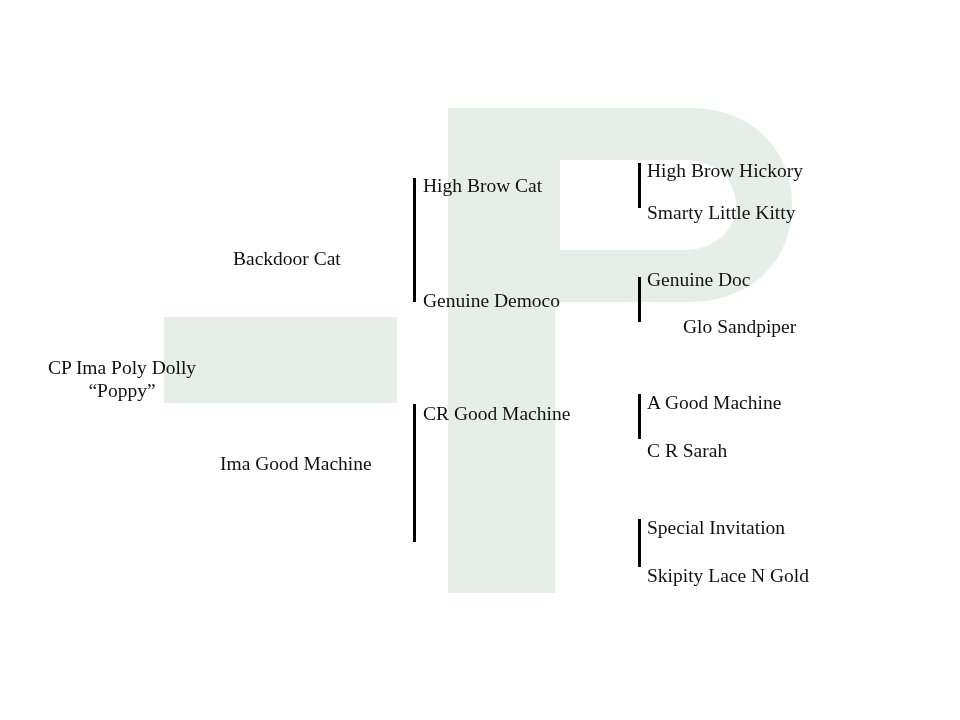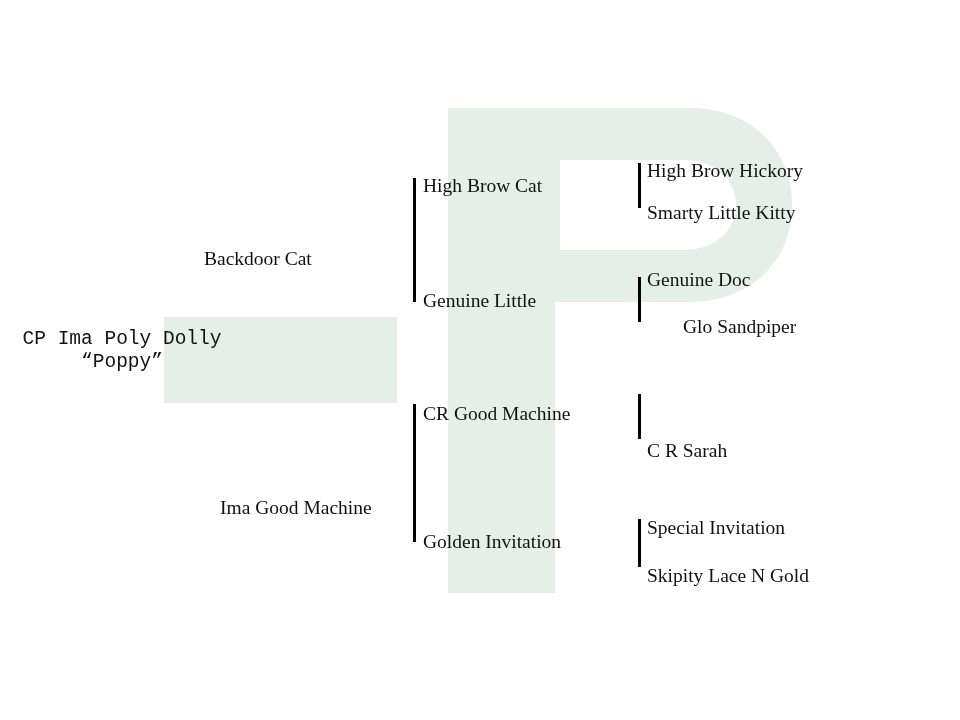--- a/index.html
+++ b/index.html
@@ -77,53 +77,53 @@
              C716,160 736,180 736,205
              C736,231 714,250 684,250
              L560,250
              Z"></path>
   </svg>
 
   <div id="pedigree">
 
     <div style="position:absolute;left:164px;top:317px;width:233px;height:86px;background:#e5efe8;z-index:1;"></div>
 
-    <div class="node center" style="left:22px; top:328px; width:200px; z-index:3;font-family:Liberation Mono, monospace;">
+    <div class="node center" style="left:22px; top:356px; width:200px; z-index:3;">
       <span>CP Ima Poly Dolly</span>
       <span class="line2">“Poppy”</span>
     </div>
 
-    <div class="node" style="left:204px; top:247px; z-index:3;">Backdoor Cat</div>
+    <div class="node" style="left:233px; top:247px; z-index:3;">Backdoor Cat</div>
 
-    <div class="node" style="left:220px; top:452px; z-index:3;margin-top:44px;">Ima Good Machine</div>
+    <div class="node" style="left:220px; top:452px; z-index:3;">Ima Good Machine</div>
 
     <div class="bracket" style="left:413px; top:178px; height:124px;"></div>
     <div class="bracket" style="left:413px; top:404px; height:138px;"></div>
 
     <div class="node" style="left:423px; top:174px; z-index:3;">High Brow Cat</div>
 
-    <div class="node" style="left:423px; top:289px; z-index:3;">Genuine Little</div>
+    <div class="node" style="left:423px; top:289px; z-index:3;">Genuine Democo</div>
 
     <div class="node" style="left:423px; top:402px; z-index:3;text-align:center;">CR Good Machine</div>
 
-    <div class="node" style="left:423px; top:530px; z-index:3;">Golden Invitation</div>
 
     <div class="bracket" style="left:638px; top:163px; height:45px;"></div>
     <div class="bracket" style="left:638px; top:277px; height:45px;"></div>
     <div class="bracket" style="left:638px; top:394px; height:45px;"></div>
     <div class="bracket" style="left:638px; top:519px; height:48px;"></div>
 
     <div class="node" style="left:647px; top:201px; z-index:3;">Smarty Little Kitty</div>
 
     <div class="node" style="left:647px; top:159px; z-index:3;">High Brow Hickory</div>
 
     <div class="node" style="left:647px; top:268px; z-index:3;">Genuine Doc</div>
 
     <div class="node" style="left:647px; top:315px; z-index:3;margin-left:36px;">Glo Sandpiper</div>
 
+    <div class="node" style="left:647px; top:391px; z-index:3;">A Good Machine</div>
 
     <div class="node" style="left:647px; top:439px; z-index:3;">C R Sarah</div>
 
     <div class="node" style="left:647px; top:516px; z-index:3;text-align:right;">Special Invitation</div>
 
     <div class="node" style="left:647px; top:564px; z-index:3;">Skipity Lace N Gold</div>
 
   </div>
 </div>
 

